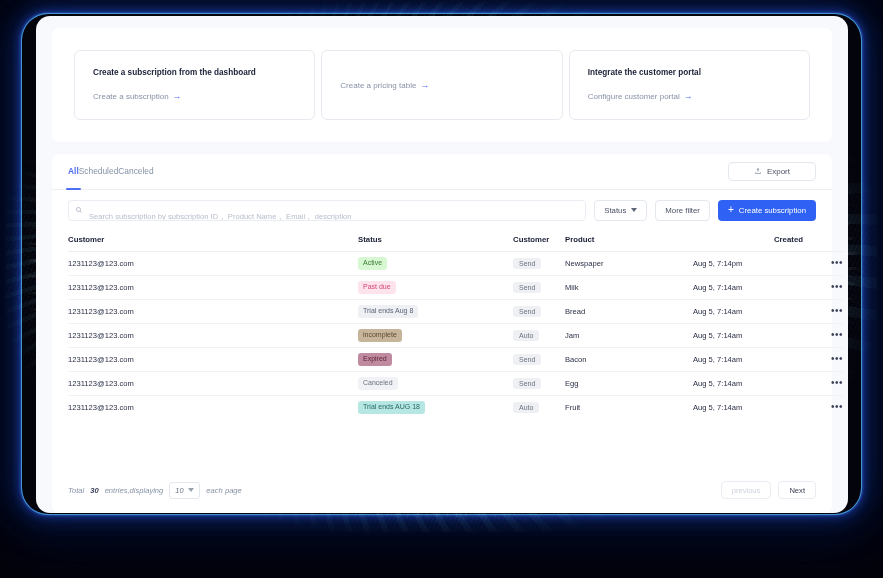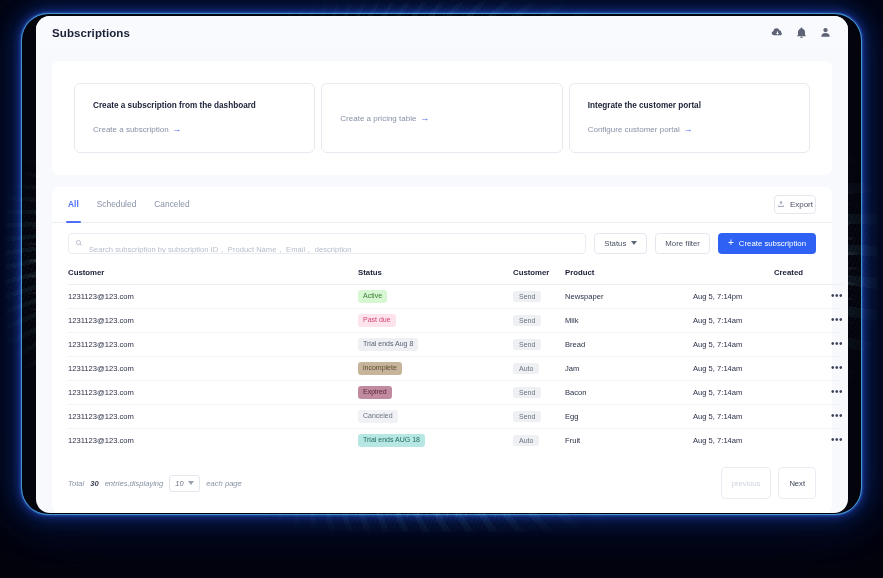--- a/index.html
+++ b/index.html
@@ -147,21 +147,21 @@
   }
 
   .tabs-row {
     display: flex;
     align-items: center;
     padding: 0 16px;
     border-bottom: 1px solid #eceef3;
     height: 36px;
     flex: none;
   }
-  .tabs { display: flex; gap: 18px; height: 100%; align-items: center; }
+  .tabs { display: flex; height: 100%; align-items: center; }
   .tab {
     font-size: 8.4px;
     color: #8792a6;
     height: 100%;
     display: flex;
     align-items: center;
     position: relative;
     cursor: pointer;
   }
   .tab.active { color: #4f6ef7; font-weight: bold; }
@@ -174,21 +174,21 @@
     border-radius: 1px;
   }
   .export-btn {
     margin-left: auto;
     display: inline-flex;
     align-items: flex-start;
     gap: 5px;
     border: 1px solid #e3e7ee;
     border-radius: 4px;
     background: #fff;
-    padding: 4px 2px;
+    padding: 4px 25px;
     font-size: 8px;
     color: #4a5166;
     cursor: pointer;
     font-family: inherit;
   }
   .export-btn svg { width: 8px; height: 8px; fill: #8792a6; display: block; }
 
   
   .filters-row {
     display: flex;
@@ -354,61 +354,40 @@
     background: #fff;
     cursor: pointer;
     font-family: inherit;
   }
   .page-size .caret { border-top-color: #9aa2b2; }
   .pager { margin-left: auto; display: flex; gap: 7px; }
   .pg-btn {
     border: 1px solid #e9ecf2;
     border-radius: 4px;
     background: #fff;
-    height: 32px;
+    height: 18px;
     padding: 0 10px;
     font-size: 7.6px;
     color: #3c4257;
     cursor: pointer;
     font-family: inherit;
   }
   .pg-btn.disabled { color: #cdd2dc; cursor: default; }
 </style>
 </head>
 <body>
 
 <div class="aura-wrap">
   <div class="aura"></div>
   <div class="aura-noise"></div>
   <div class="aura-spark"></div>
 </div>
 
 <div class="app">
 
-  <div class="topbar">
-    <div class="page-title">Subscriptions</div>
-    <div class="topbar-icons">
-      <span class="tb-icon">
-        <svg viewBox="0 0 24 24">
-            <path d="M19 12a4 4 0 0 0-3.3-3.93A6 6 0 0 0 4.2 9.5 3.8 3.8 0 0 0 5 17h13.5A3.5 3.5 0 0 0 19 12zM12 16l-3-3h2v-3h2v3h2z"></path>
-          </svg>
-      </span>
-      <span class="tb-icon">
-        <svg viewBox="0 0 24 24">
-            <path d="M12 22a2.2 2.2 0 0 0 2.2-2.2H9.8A2.2 2.2 0 0 0 12 22zm6.5-5.2v-5.3c0-3.1-1.8-5.6-4.6-6.3v-.7a1.9 1.9 0 1 0-3.8 0v.7C7.3 5.9 5.5 8.4 5.5 11.5v5.3L4 18.2v.9h16v-.9z"></path>
-          </svg>
-      </span>
-      <span class="tb-icon">
-        <svg viewBox="0 0 24 24">
-            <circle cx="12" cy="7.5" r="4"></circle>
-            <path d="M12 13c-4.2 0-7.5 2.3-7.5 5.2V20h15v-1.8C19.5 15.3 16.2 13 12 13z"></path>
-          </svg>
-      </span>
-    </div>
-  </div>
 
   <div class="content">
 
     <div class="promo-panel">
 
       <div class="promo-card">
         <div class="promo-title">Create a subscription from the dashboard</div>
         <div class="promo-link">
           <span>Create a subscription</span>
           <span class="arrow">→</span>

